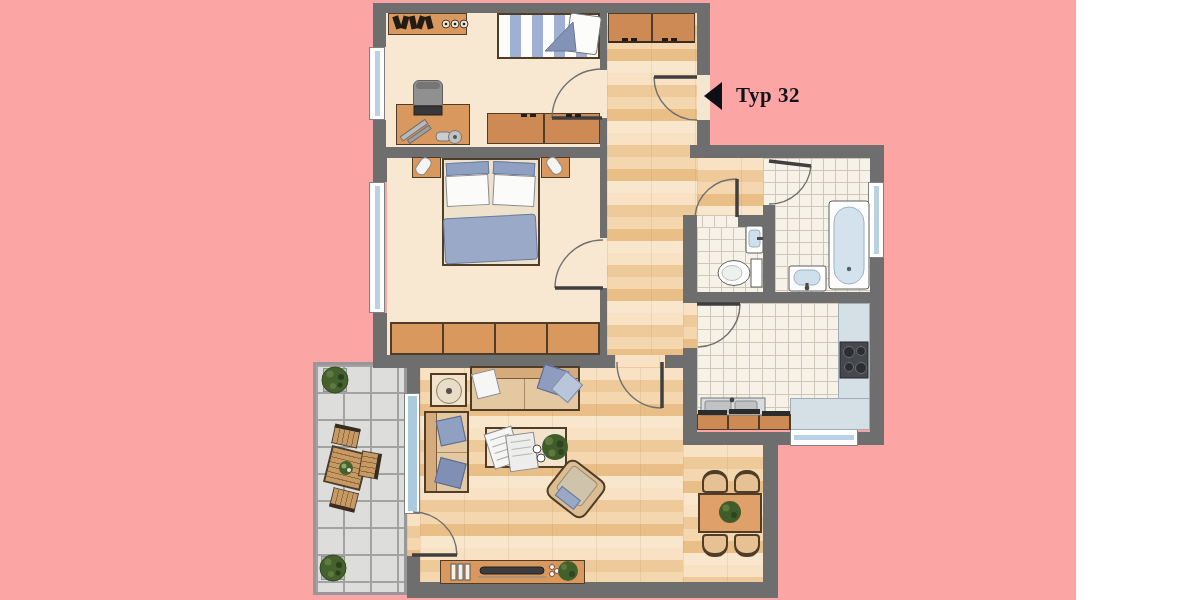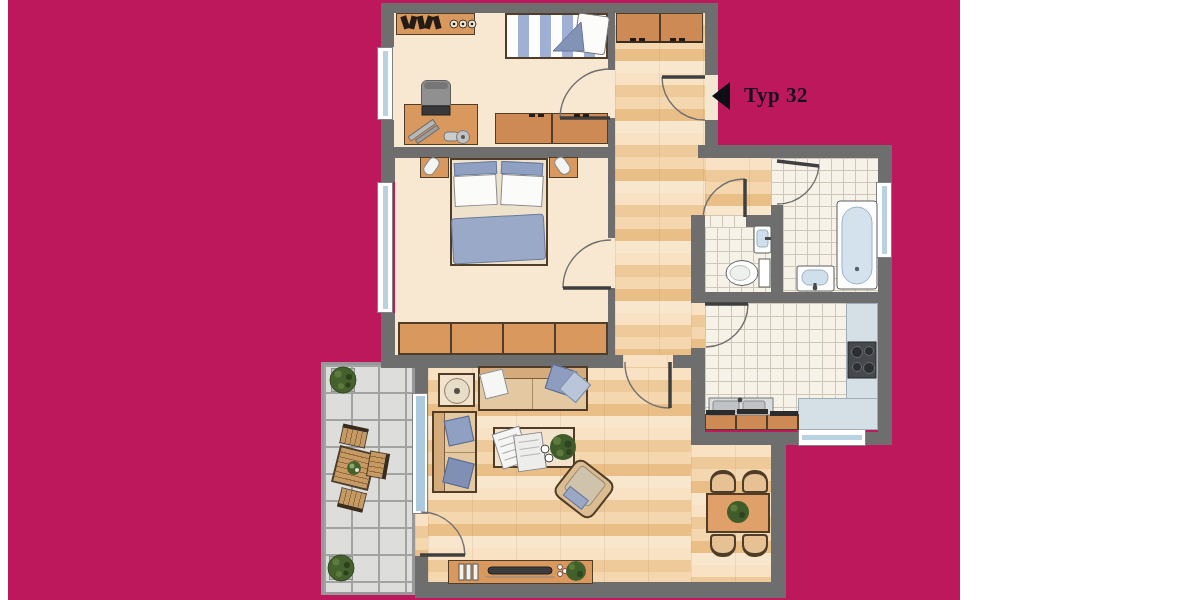--- a/index.html
+++ b/index.html
@@ -1,18 +1,18 @@
 <!DOCTYPE html>
 <html><head>
 <meta charset="utf-8">
 <style>
   html,body{margin:0;padding:0;background:#fff;}
   *{box-sizing:border-box;}
-  #stage{position:relative;width:952px;height:600px;background:#be185d;overflow:hidden;
-         font-family:"Liberation Sans","DejaVu Sans",sans-serif;margin-left:8px;}
+  #stage{position:relative;width:1076px;height:600px;background:#fca5a5;overflow:hidden;
+         font-family:"Liberation Sans","DejaVu Sans",sans-serif;}
   .abs{position:absolute;}
   .wall{position:absolute;background:#6e6e6e;}
   .cream{position:absolute;background:#f9e8d1;}
   .parquet{position:absolute;background-color:#f5d9b2;
     background-image:
       repeating-linear-gradient(90deg, rgba(150,100,50,0.12) 0 1px, rgba(0,0,0,0) 1px 44px),
       repeating-linear-gradient(180deg,#f8e2c3 0 12px,#eeca9a 12px 24px,#f4d7ae 24px 36px,#eabf87 36px 48px,#f9e7cd 48px 60px);}
   .tile{position:absolute;background-color:#f7f2e8;
     background-image:linear-gradient(#cfc8b8 1px,transparent 1px),linear-gradient(90deg,#cfc8b8 1px,transparent 1px);
     background-size:12px 12px;}

